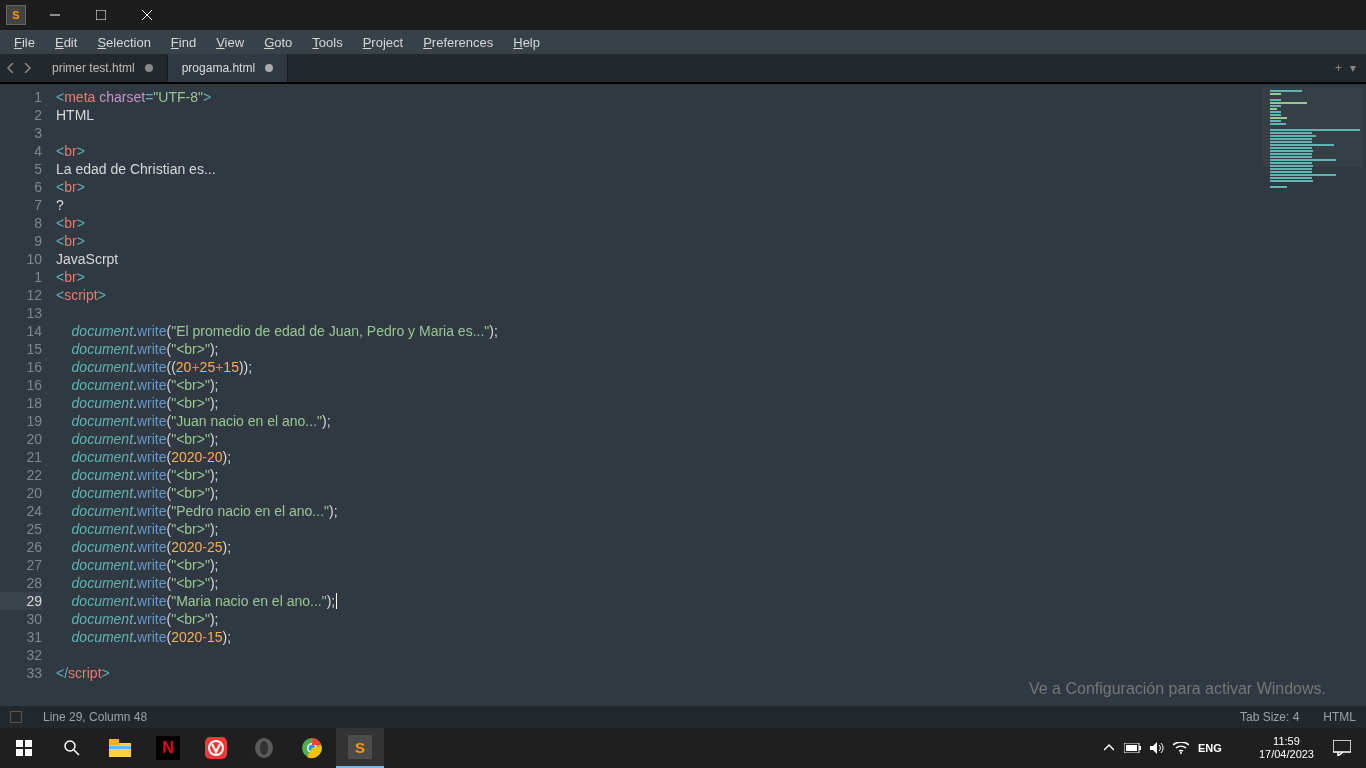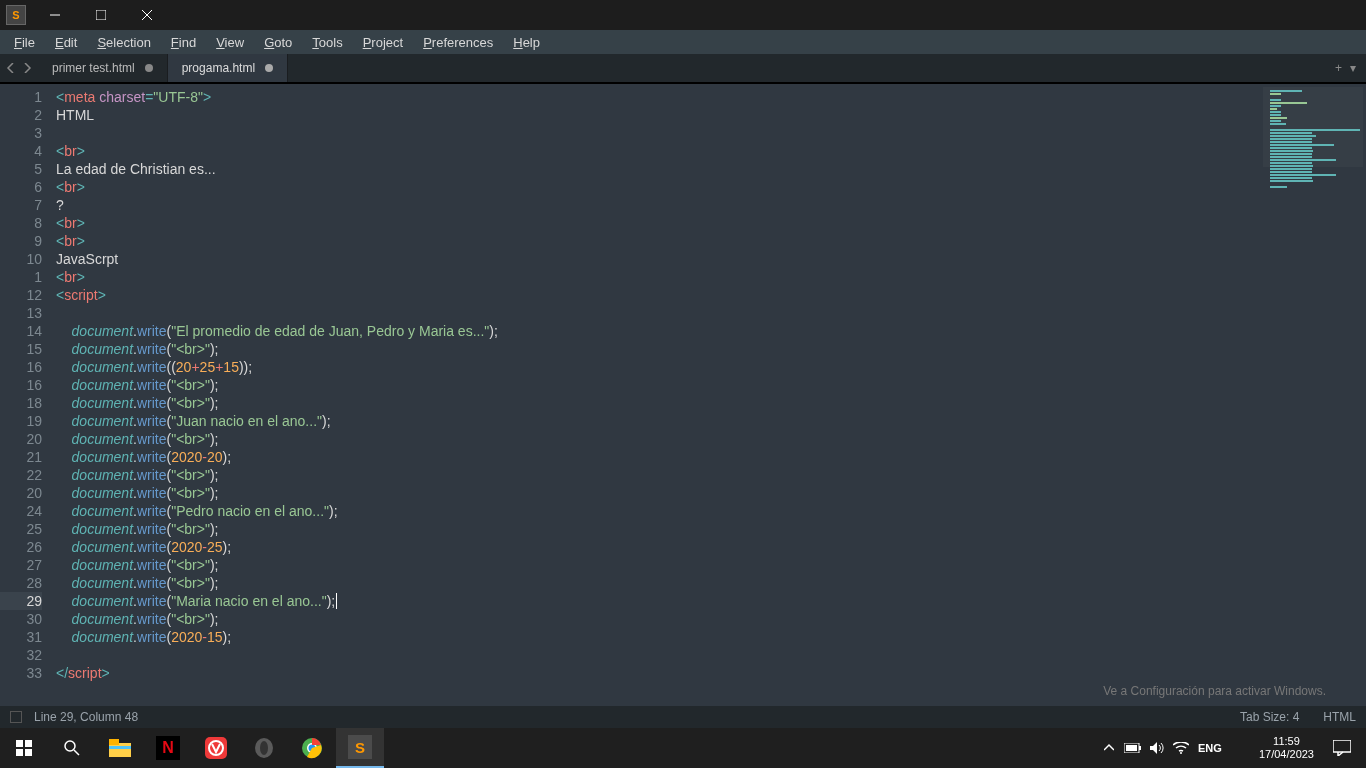--- a/index.html
+++ b/index.html
@@ -52,23 +52,23 @@
 
 
 .minimap { width:110px; background:#303841; position:relative; }
 .minimap .mm { position:absolute; top:6px; right:6px; width:90px; }
 .minimap .mm-line { height:2px; margin-bottom:1px; }
 .minimap .mm-box { position:absolute; top:3px; right:3px; width:100px; height:80px; background:rgba(255,255,255,0.03); }
 
 
 .watermark { position:absolute; right:40px; bottom:70px; color:#888; text-align:left; }
 .watermark .big { font-size:22px; color:#999; font-weight:400; }
-.watermark .small { font-size:12px; color:#777; } 
+.watermark .small { font-size:16px; color:#777; } 
 .statbar { position:absolute; left:0; right:0; bottom:40px; height:22px; background:#22282c; color:#9aa3ab; font-size:12px; display:flex; align-items:center; padding:0 10px; }
-.statbar .statleft { display:flex; align-items:center; gap:12px; }
+.statbar .statleft { display:flex; align-items:center; gap:21px; }
 .statbar .staticon { width:12px; height:12px; border:1px solid #555; }
 .statbar .spacer { flex:1; }
 .statbar .statright { display:flex; gap:24px; }
 
 
 .taskbar { position:absolute; bottom:0; left:0; right:0; height:40px; background:#1f1f1f; display:flex; align-items:center; }
 .taskbar .tb-item { width:48px; height:40px; display:flex; align-items:center; justify-content:center; }
 .taskbar .tb-item.active { border-bottom:2px solid #76b9ed; background:#333; }
 .taskbar .spacer { flex:1; }
 .taskbar .tray { display:flex; align-items:center; color:#fff; font-size:11px; padding-right:4px; }

